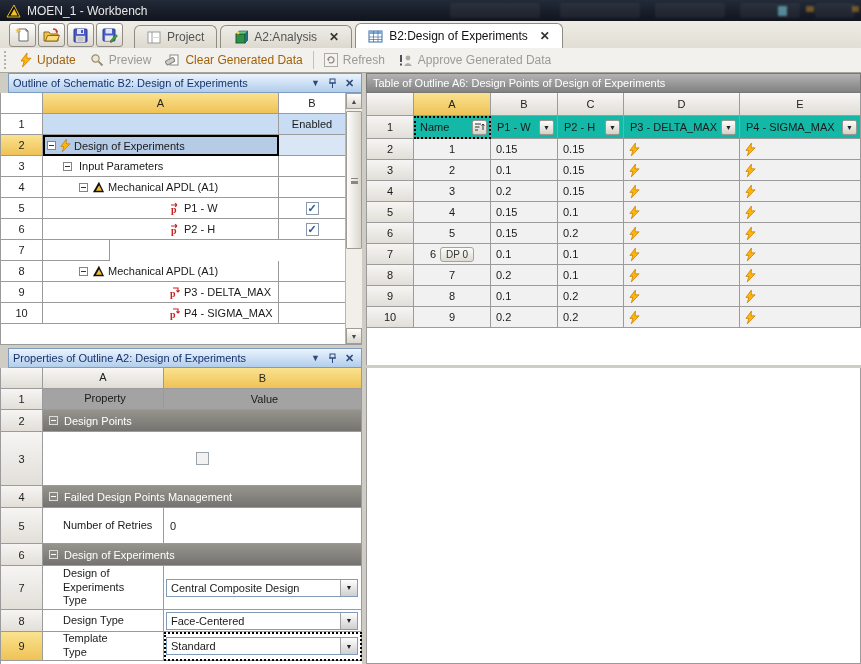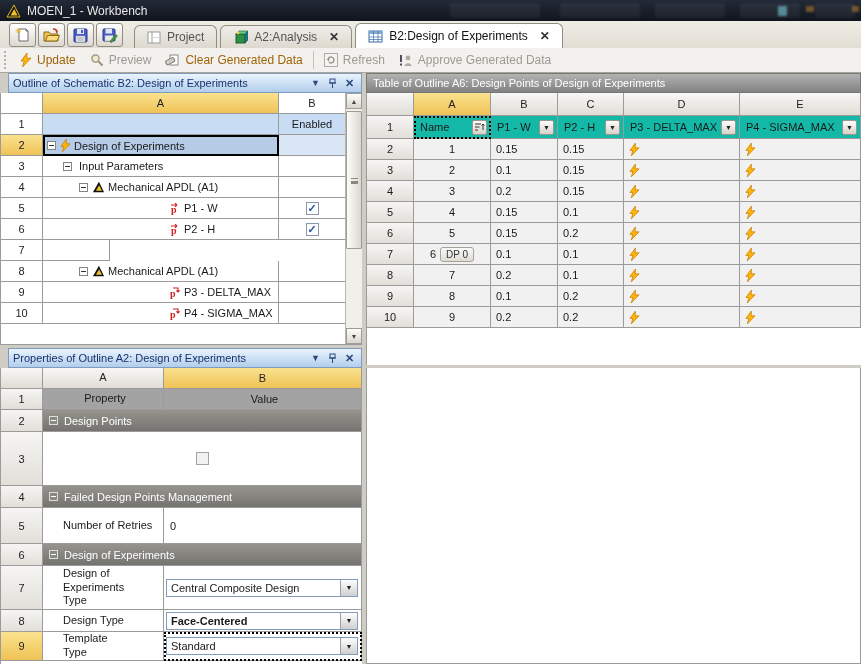--- a/index.html
+++ b/index.html
@@ -485,21 +485,21 @@
             <span class="combo">
               <span class="cval">Central Composite Design</span>
               <span class="cbtn">▼</span>
             </span>
           </div>
         </div>
 
         <div class="grid-row" style="height:22px;">
           <div class="cell p-rn rn">8</div>
           <div class="cell p-a">Design Type</div>
-          <div class="cell p-b" style="padding-left:2px;font-weight:bold;">
+          <div class="cell p-b" style="padding-left:2px;">
             <span class="combo">
               <span class="cval">Face-Centered</span>
               <span class="cbtn">▼</span>
             </span>
           </div>
         </div>
 
         <div class="grid-row" style="height:29px;">
           <div class="cell p-rn rn gold">9</div>
           <div class="cell p-a">

